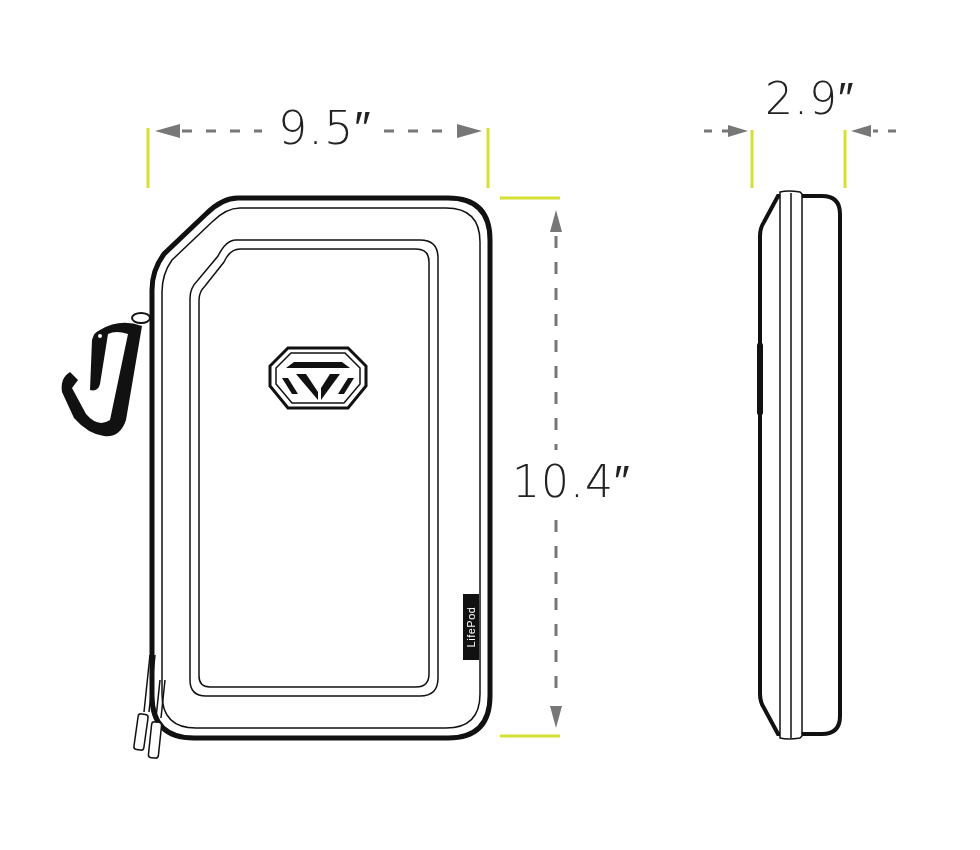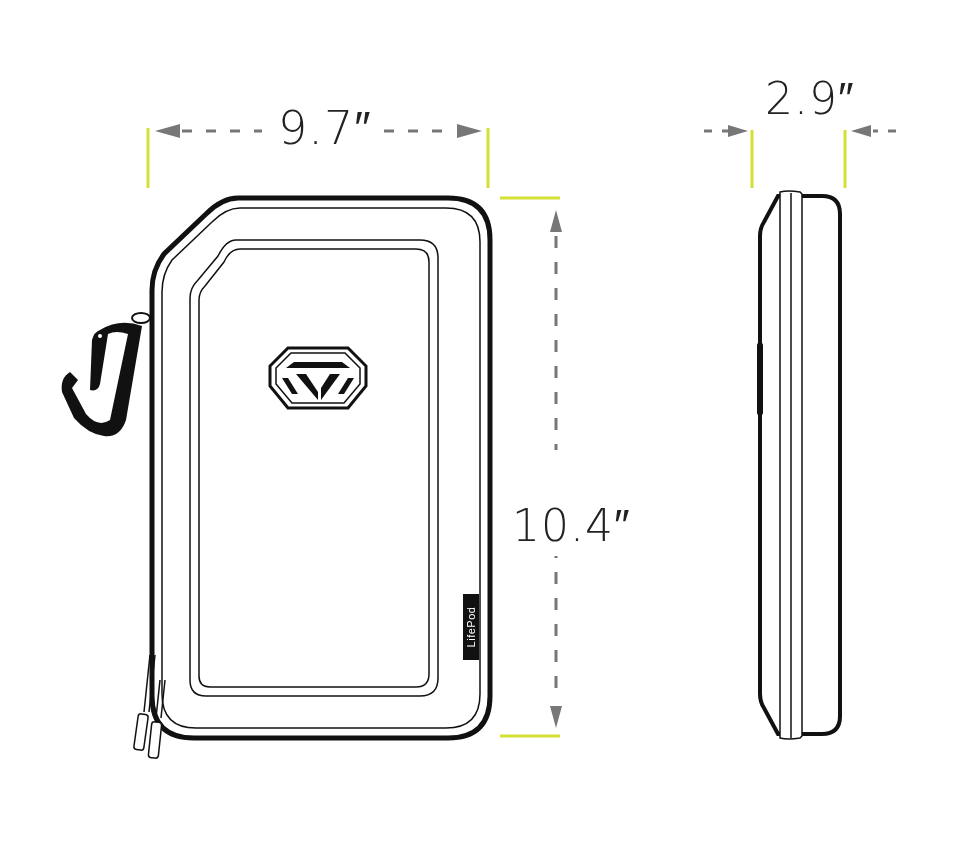--- a/index.html
+++ b/index.html
@@ -1,21 +1,21 @@
 <!DOCTYPE html>
 <html><head>
 <meta charset="utf-8">
 <style>
   html, body { margin: 0; padding: 0; background: #ffffff; }
   body { width: 980px; height: 850px; position: relative; overflow: hidden; font-family: "DejaVu Sans", sans-serif; }
   #stage { position: absolute; left: 0; top: 0; width: 980px; height: 850px; }
   .dim-label { position: absolute; color: #222222; font-family: "DejaVu Sans", sans-serif; font-weight: 300; letter-spacing: 1px; white-space: nowrap; }
   #label-width { left: 278px; top: 100px; font-size: 46px; line-height: 56px; }
   #label-depth { left: 765px; top: 72px; font-size: 44px; line-height: 54px; }
-  #label-height { left: 512px; top: 452px; font-size: 44px; line-height: 56px; background: #ffffff; padding: 2px 0; margin-top: 44px; }
+  #label-height { left: 512px; top: 452px; font-size: 44px; line-height: 56px; background: #ffffff; padding: 2px 0; }
   #brand-tag { position: absolute; left: 463px; top: 594px; width: 16px; height: 66px; background: #111111; }
   #brand-tag span { position: absolute; left: 50%; top: 50%; transform: translate(-50%, -50%) rotate(-90deg); color: #ffffff; font-family: "Liberation Sans", sans-serif; font-size: 11px; white-space: nowrap; letter-spacing: 0.5px; }
 </style>
 </head>
 <body>
 
 <div id="stage">
   <svg width="980" height="850" viewBox="0 0 980 850" xmlns="http://www.w3.org/2000/svg">
 
     <g>
@@ -83,20 +83,20 @@
     </g>
 
     <g>
       <path d="M778,196 L822,196 Q840,196 840,214 L840,716 Q840,734 822,734 L778,734 L764,708 Q760,702 760,694 L760,236 Q760,228 764,222 Z" fill="#ffffff" stroke="#111111" stroke-width="4"></path>
       <path d="M780,192 Q788,190 800,192 L802,194 L802,736 L800,738 Q788,740 780,738 Z" fill="#ffffff" stroke="#111111" stroke-width="1.5"></path>
       <line x1="791" y1="193" x2="791" y2="738" stroke="#111111" stroke-width="1.5"></line>
       <rect x="757" y="343" width="6" height="72" rx="2" fill="#111111"></rect>
     </g>
   </svg>
 
-  <div id="label-width" class="dim-label">9.7″</div>
+  <div id="label-width" class="dim-label">9.5″</div>
   <div id="label-depth" class="dim-label">2.9″</div>
   <div id="label-height" class="dim-label">10.4″</div>
 
   <div id="brand-tag">
     <span>LifePod</span>
   </div>
 </div>
 
 </body></html>

